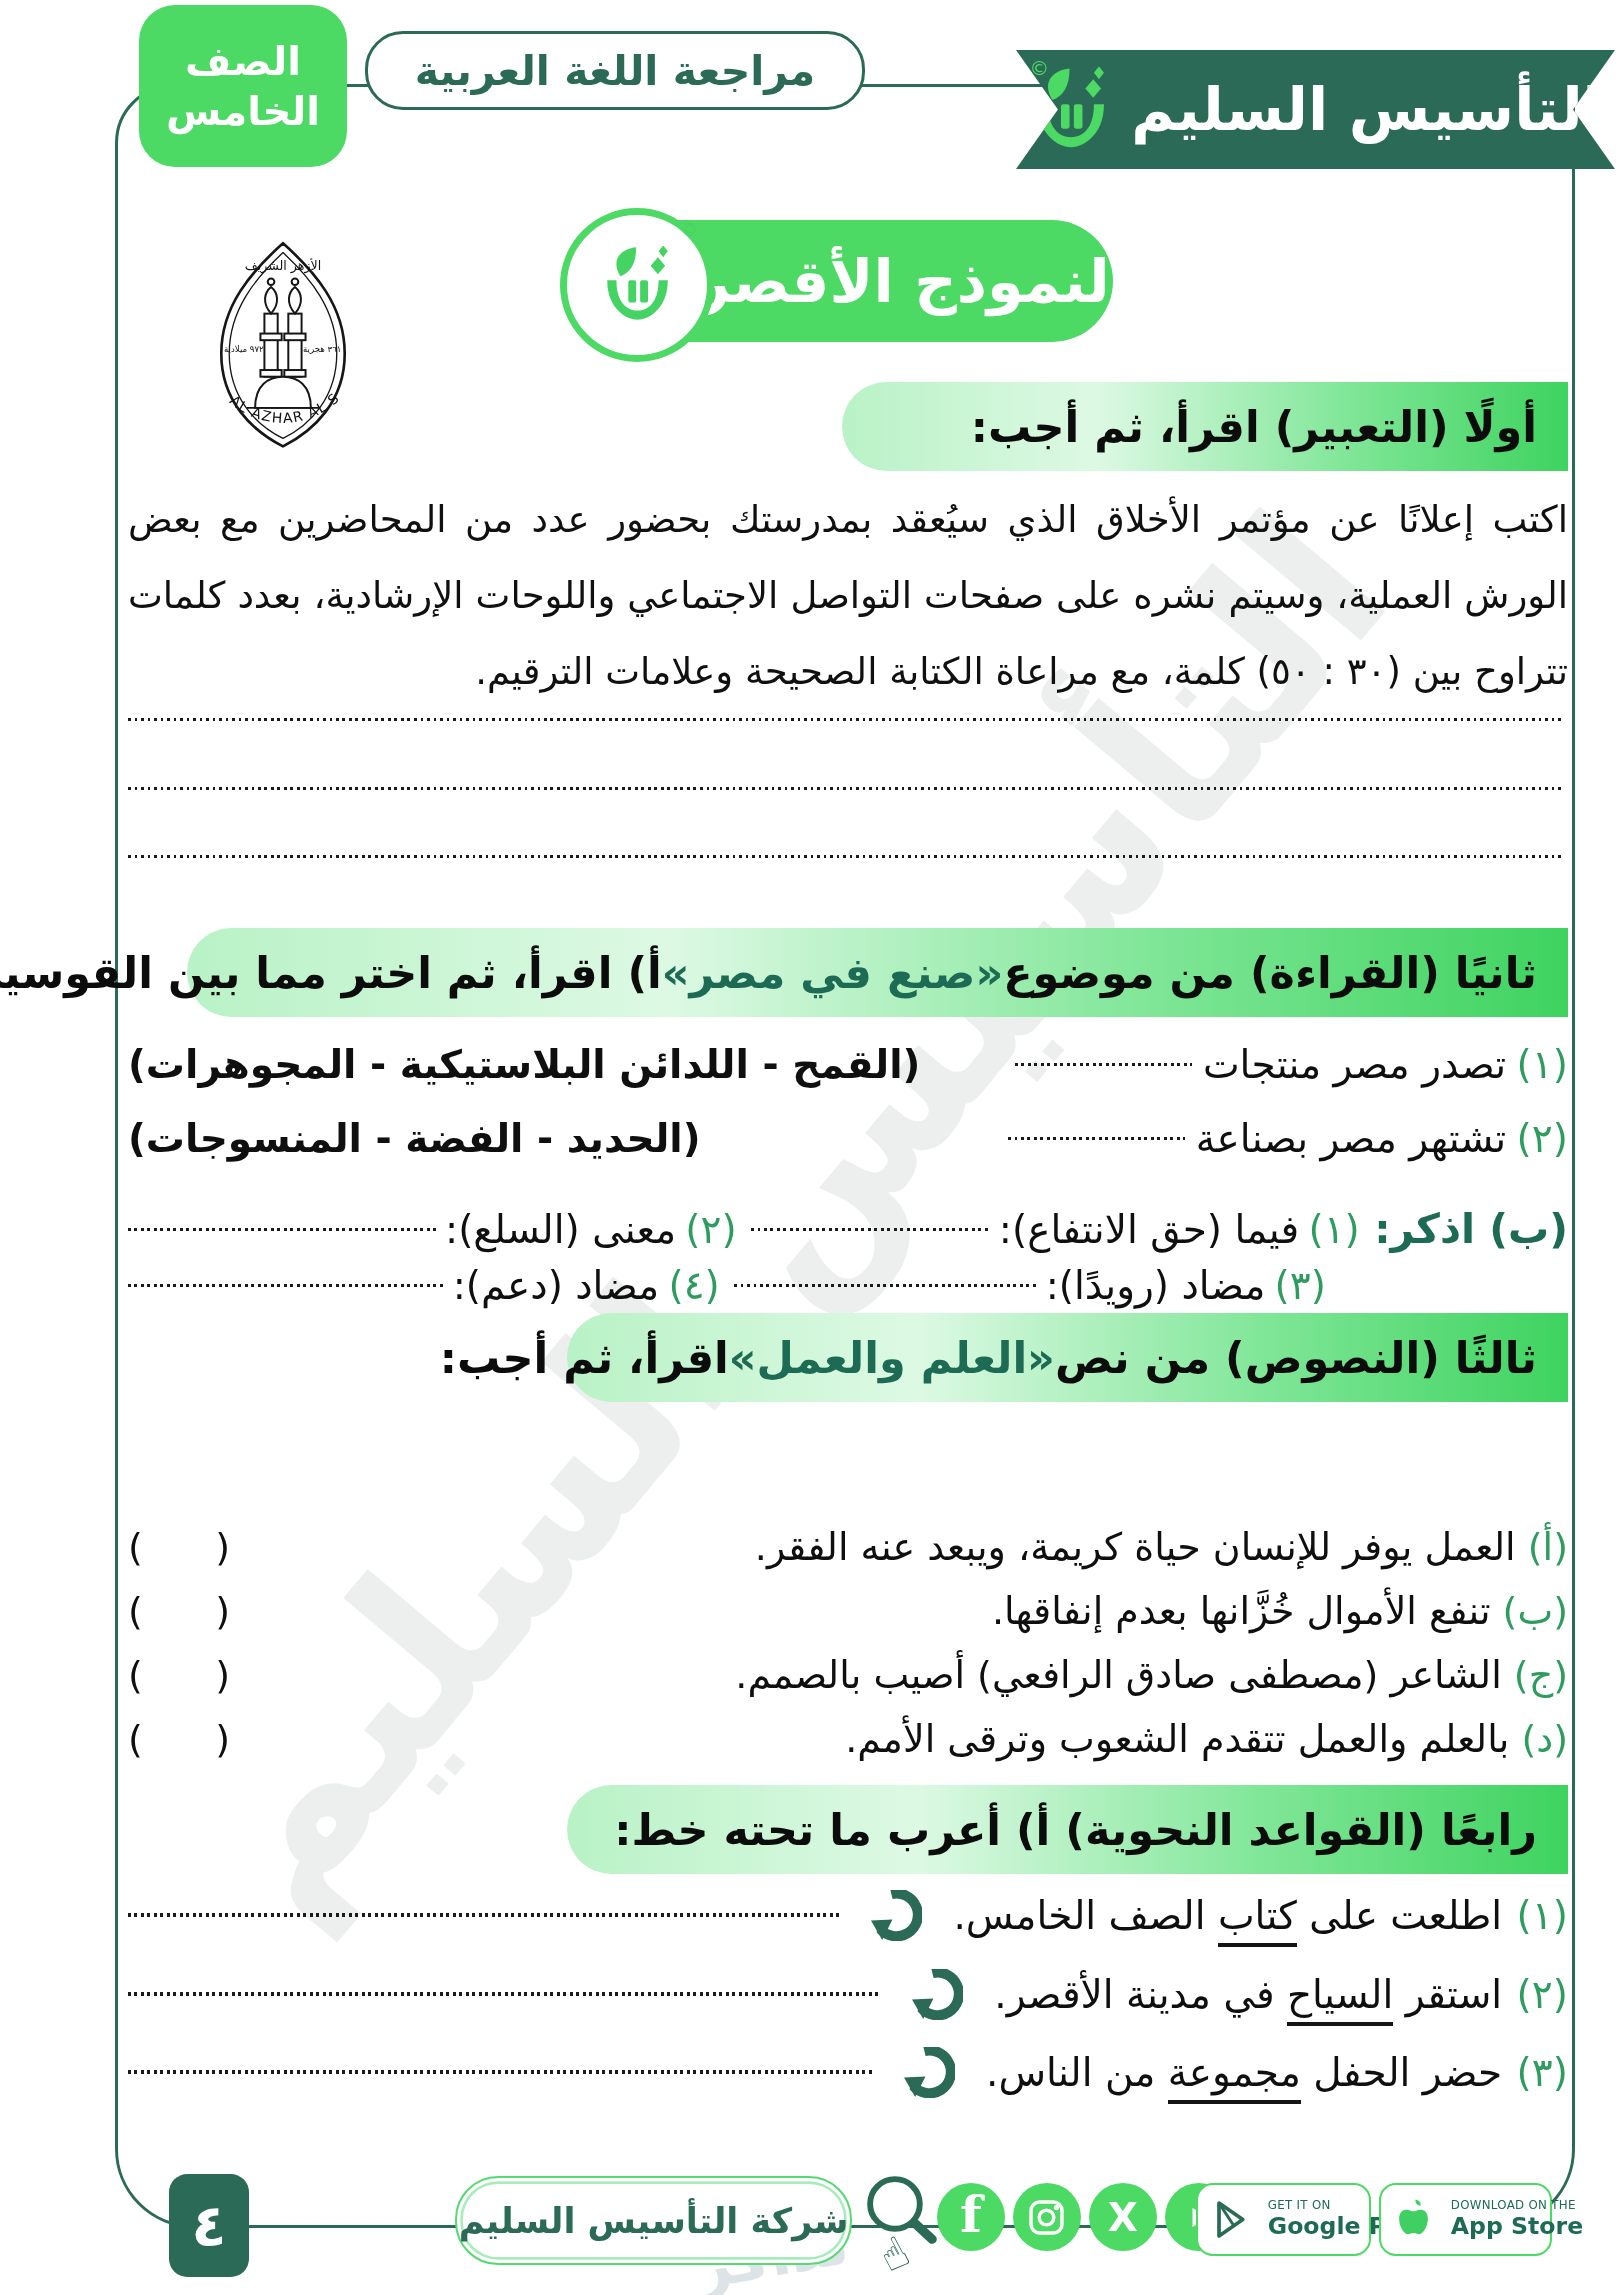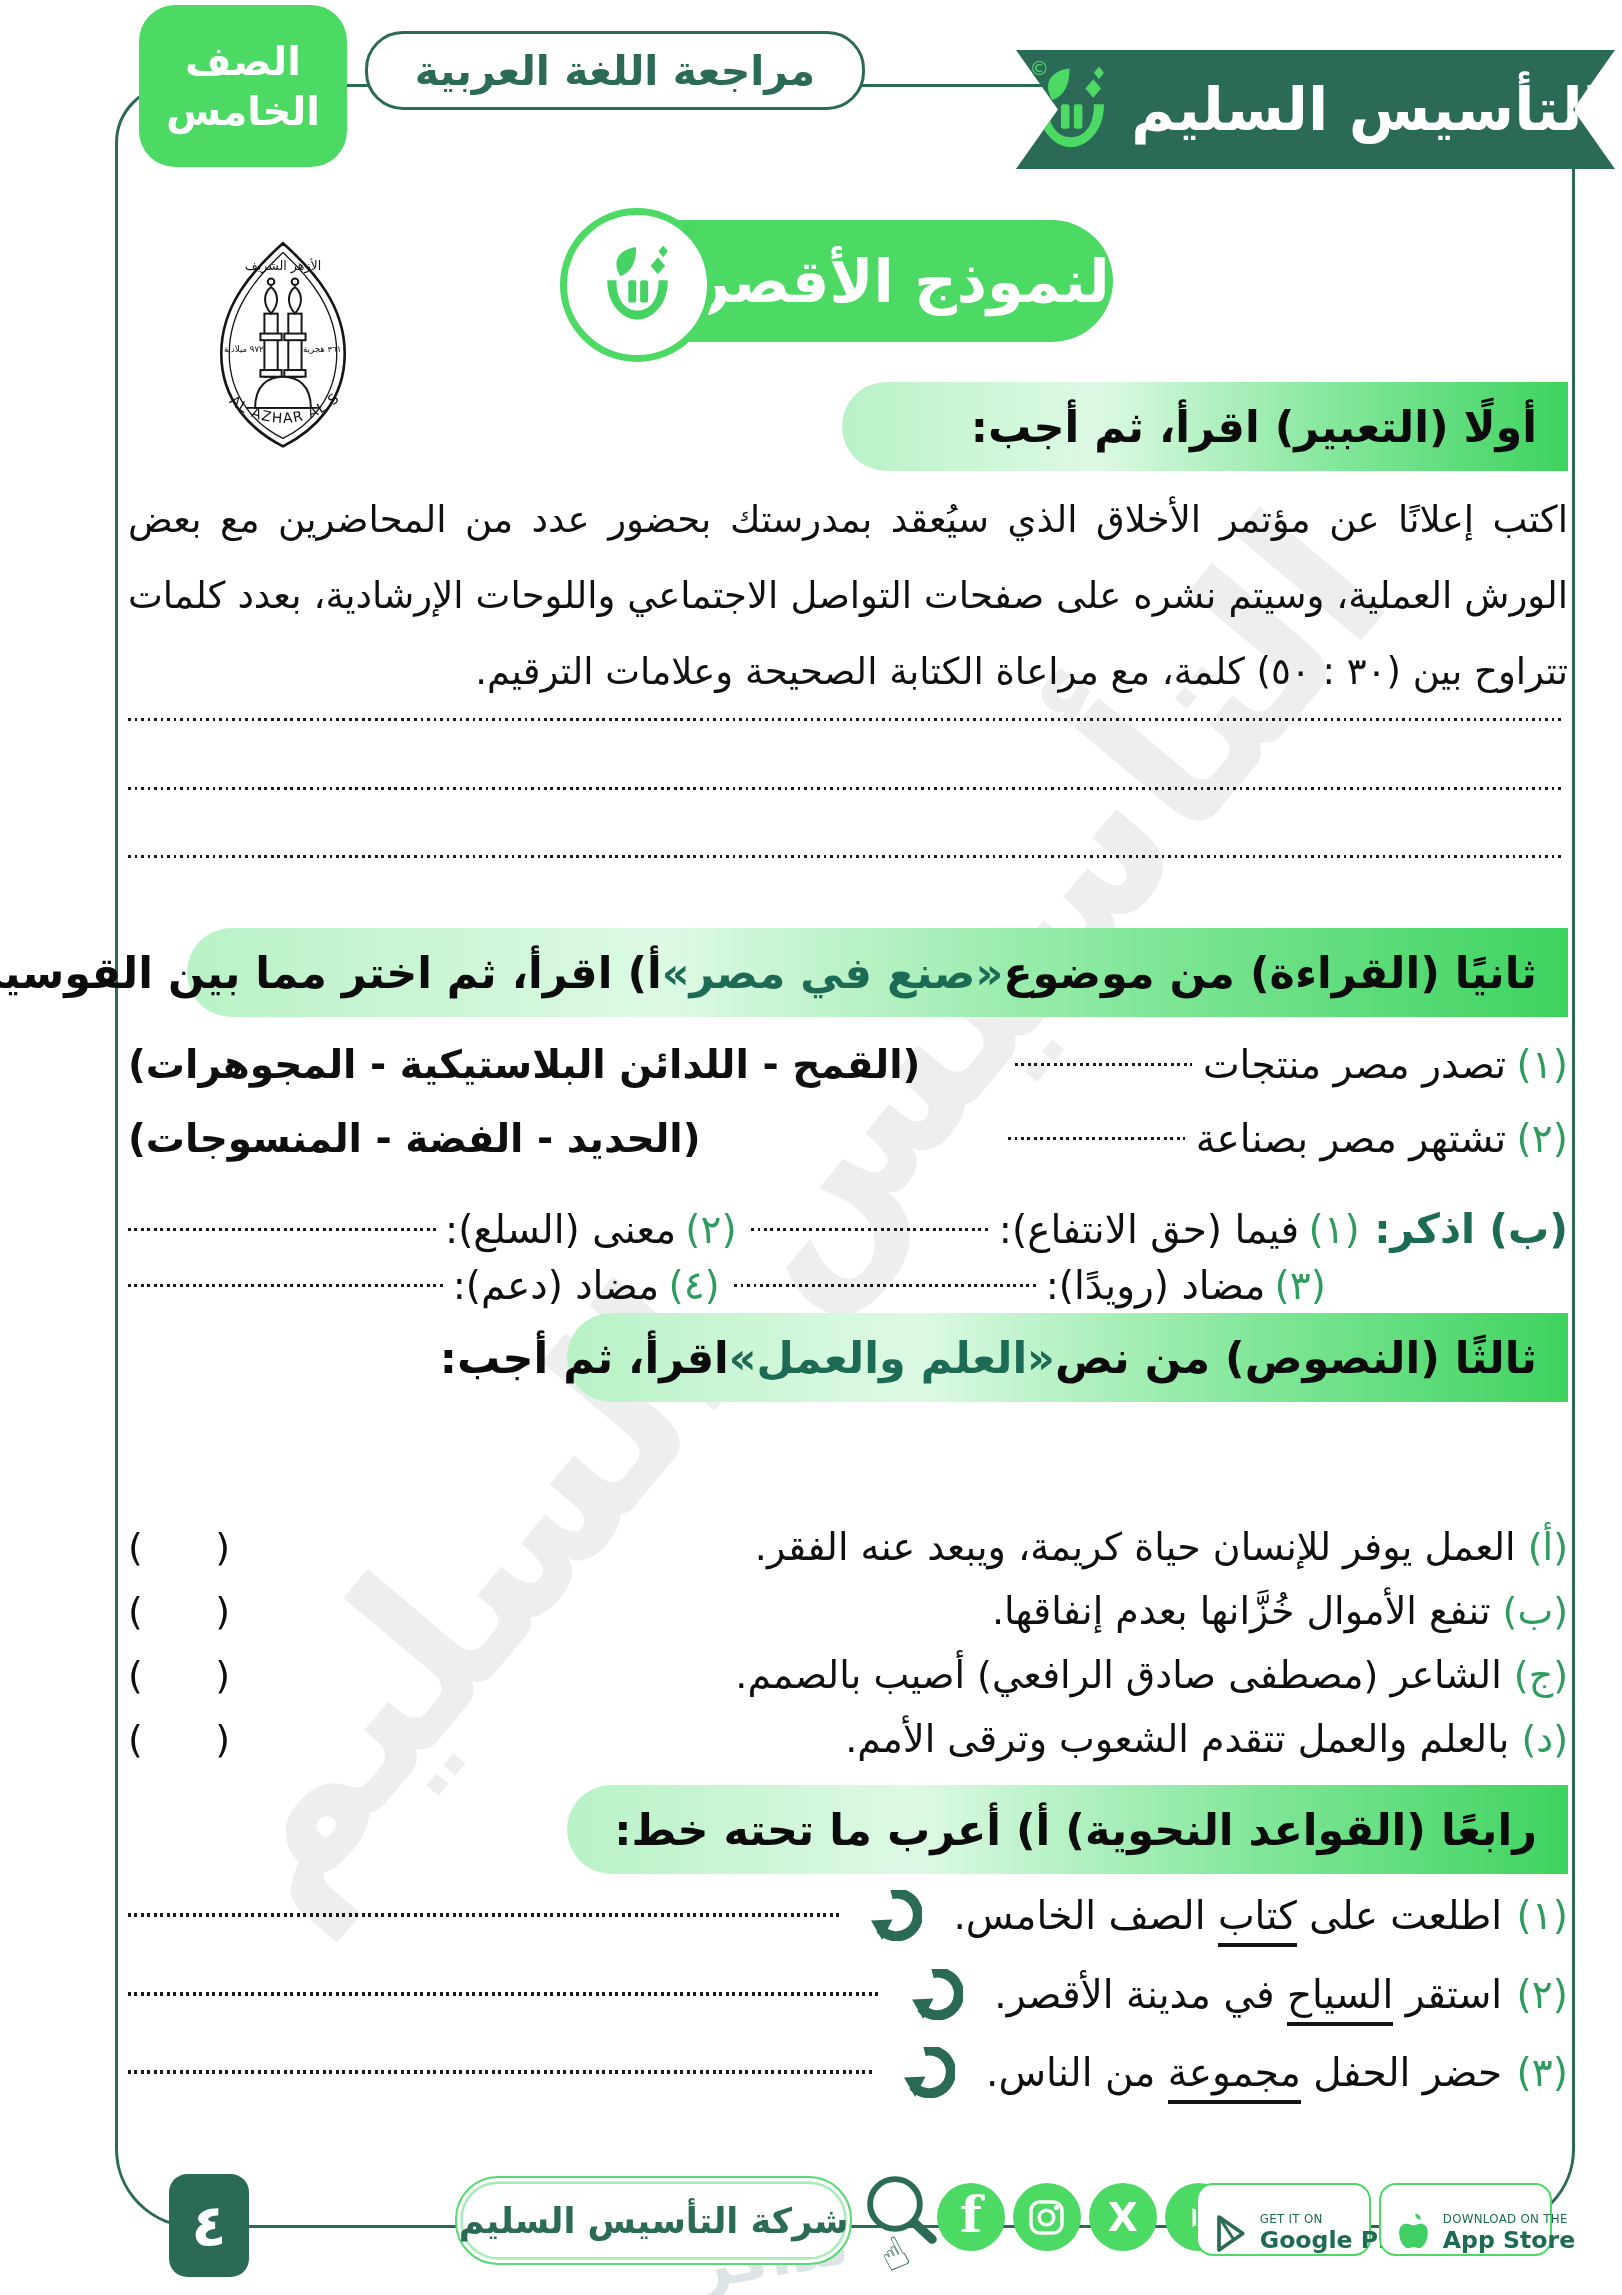--- a/index.html
+++ b/index.html
@@ -97,21 +97,21 @@
        border:2.6px solid #57d973;border-radius:43px;box-shadow:inset 0 0 0 3.3px #fff,inset 0 0 0 5.9px #a9ecbb;
        color:#2b6a56;font-weight:bold;font-size:35px;display:flex;align-items:center;justify-content:center;z-index:6;}
   .search-wrap{position:absolute;left:859px;top:2171px;width:85px;height:111px;z-index:6;}
   .hand{position:absolute;left:22px;top:58px;font-size:43px;color:#2b6a56;transform:rotate(-28deg);}
   .socials{position:absolute;left:937px;top:2183px;display:flex;gap:7.9px;z-index:6;}
   .soc{width:68px;height:68px;border-radius:50%;background:#4cd964;display:flex;align-items:center;
        justify-content:center;color:#fff;}
   .soc .fb{font-family:"DejaVu Serif",serif;font-weight:bold;font-size:51px;margin-top:-6.5px;}
   .soc .xx{font-weight:bold;font-size:39px;}
   .store-badge{position:absolute;top:2183px;height:73px;background:#fff;border:2.6px solid #4cd964;
-       border-radius:17px;display:flex;align-items:flex-end;gap:9px;padding:0 11.8px;z-index:6;color:#1d6b54;box-sizing:border-box;}
+       border-radius:17px;display:flex;align-items:center;gap:17px;padding:0 11.8px;z-index:6;color:#1d6b54;box-sizing:border-box;}
   .gp{left:1196px;width:175px;} .as{left:1379px;width:173px;}
   .store-txt{display:flex;flex-direction:column;line-height:1.15;}
   .store-small{font-size:11.8px;letter-spacing:0.3px;white-space:nowrap;}
   .store-big{font-size:23.6px;font-weight:bold;white-space:nowrap;}
   .store-icon{width:41px;height:41px;flex:none;}
 </style>
 </head>
 <body>
 
 <div id="page">

